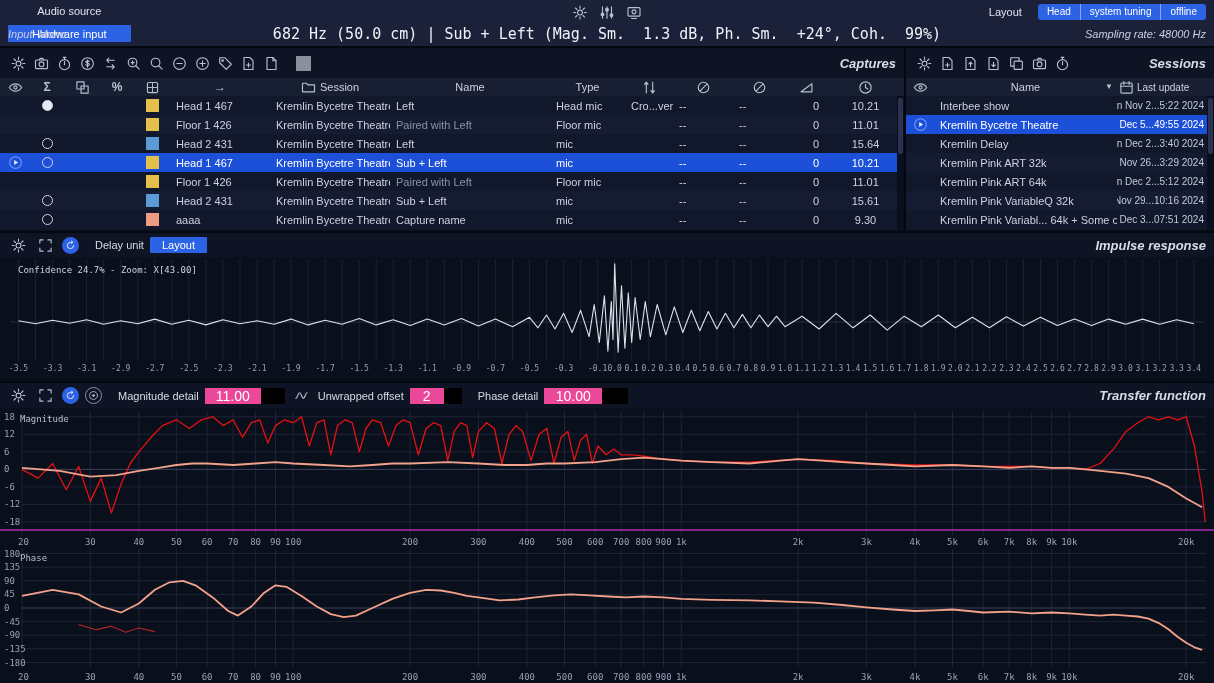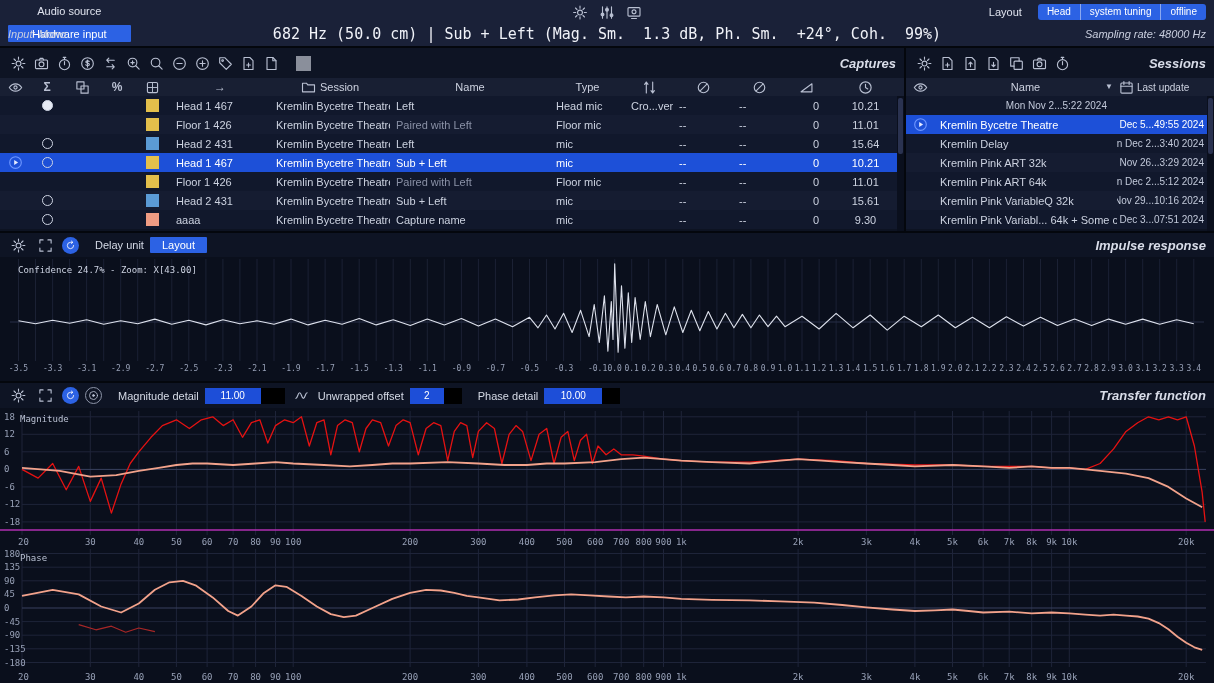--- a/index.html
+++ b/index.html
@@ -72,22 +72,22 @@
   
   .sec{display:flex;flex-direction:column;margin-top:2px;background:#0b101e;}
   .impulse-sec{height:148px;flex:none;}
   .transfer-sec{flex:1;}
   .sec-toolbar{display:flex;align-items:center;padding:0 8px;gap:6px;background:#0e1424;}
   .impulse-sec .sec-toolbar{height:24px;}
   .transfer-sec .sec-toolbar{height:25px;}
   .sec-title{margin-left:auto;font-style:italic;font-size:13px;font-weight:bold;color:#d8dce8;}
   .flabel{font-size:11px;color:#d5dae6;margin-left:10px;}
   .spin{height:16px;background:#000;display:inline-flex;align-items:center;cursor:text;}
-  .spin .sel{background:#1d4ed8;color:#fff;font-size:10px;height:100%;display:inline-flex;align-items:center;justify-content:center;}
-  .w80{width:80px;}.w52{width:52px;}.w68{width:76px;}
+  .spin .sel{background:#ec4899;color:#fff;font-size:14px;height:100%;display:inline-flex;align-items:center;justify-content:center;}
+  .w80{width:80px;}.w52{width:52px;}.w68{width:84px;}
   .s56{width:56px;}.s34{width:34px;}.s58{width:58px;}
   .plot-wrap{position:relative;flex:none;background:#0a0f1c;}
   .overlay{position:absolute;left:18px;top:8px;font-size:9px;color:#cdd3e2;z-index:2;}
   .plot-ann{position:absolute;left:20px;top:6px;font-size:9px;color:#b9c0d2;z-index:2;}
   svg text{font-family:"DejaVu Sans Mono",monospace;fill:#97a0b6;}
 </style>
 </head>
 <body>
 
 <div class="app">
@@ -536,20 +536,21 @@
                 <path d="M2 6.6h12M5.2 1.6v3.2M10.8 1.6v3.2"></path>
               </svg>
             </span>
           <span>Last update</span>
         </span>
       </div>
       <div class="tbody">
         <div id="ses-rows">
             <div class="trow ses-grid odd">
               <div class="cell c"></div>
+              <div class="cell">Interbee show</div>
               <div class="cell date">Mon Nov 2...5:22 2024</div>
             </div>
             <div class="trow ses-grid even sel">
               <div class="cell c">
                 <span class="icon">
                   <svg viewBox="0 0 16 16" fill="none" stroke="#b9c0d2" stroke-width="1.2" stroke-linecap="round" stroke-linejoin="round">
                     <circle cx="8" cy="8" r="6.2" style="stroke:#6f97ff"></circle>
                     <path d="M6.6 5.4v5.2L10.8 8z" fill="#e8edff" stroke="none"></path>
                   </svg>
                 </span>

